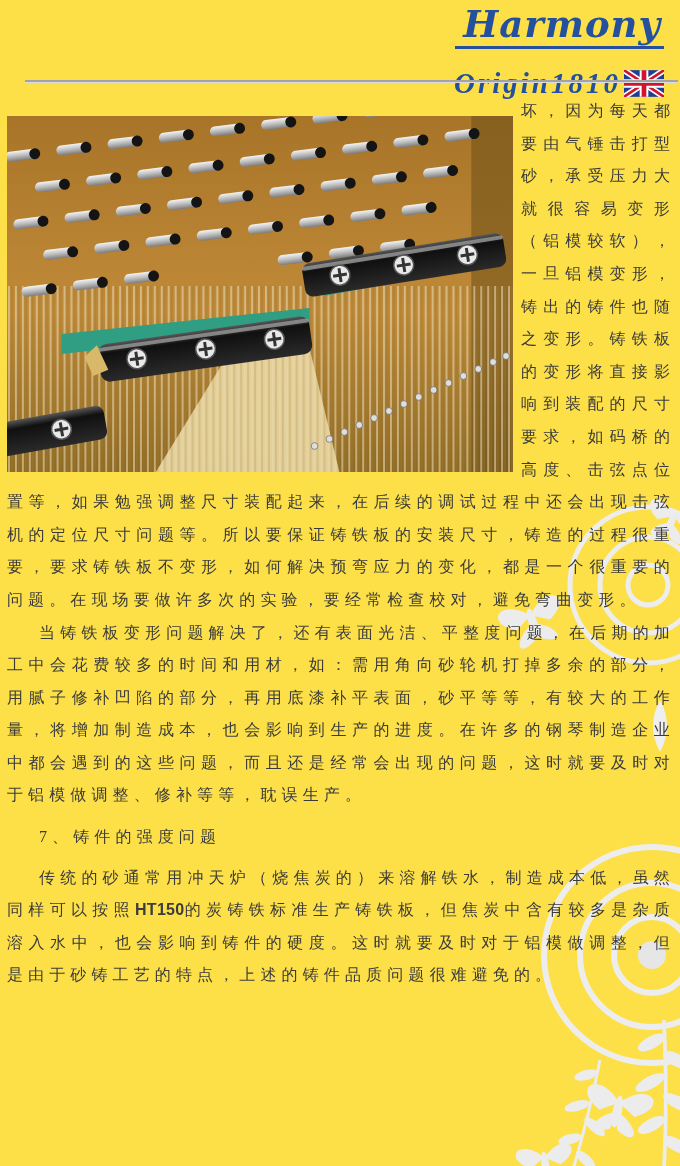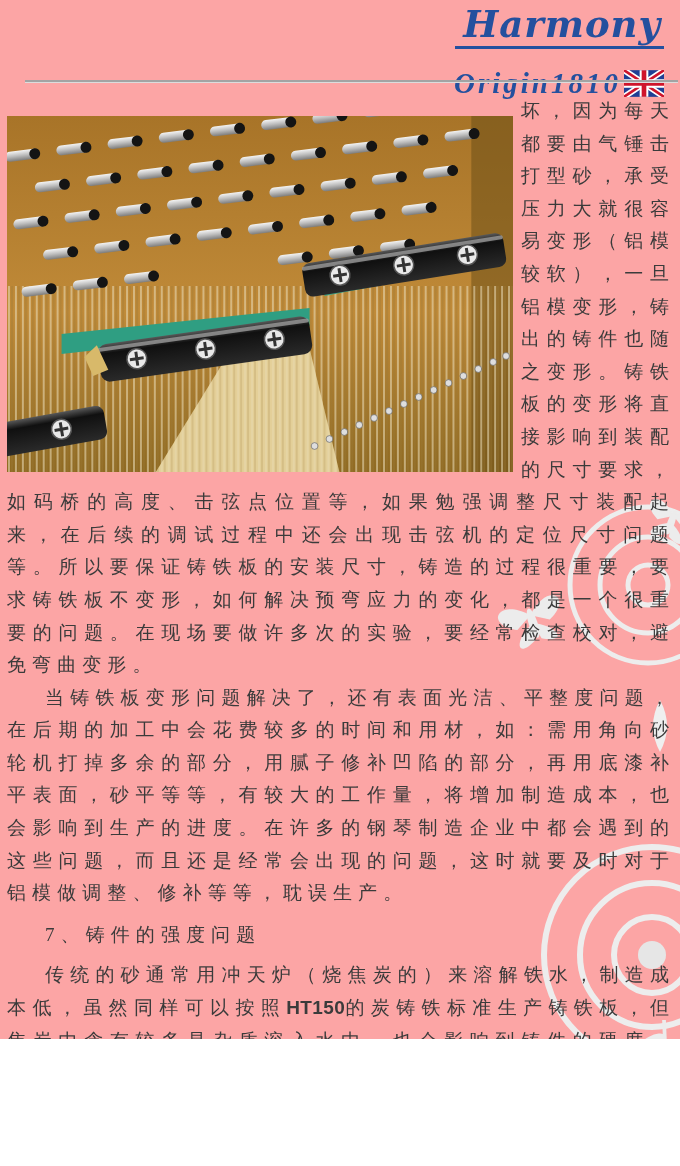--- a/index.html
+++ b/index.html
@@ -1,33 +1,33 @@
 <!DOCTYPE html>
 <html><head>
 <meta charset="utf-8">
 <style>
   html,body{margin:0;padding:0;background:#ffffff;}
-  .page{position:relative;width:680px;height:1039px;background:#fca5a5;overflow:hidden;
+  .page{position:relative;width:680px;height:1166px;background:#fde047;overflow:hidden;
         font-family:"Liberation Serif","DejaVu Serif",serif;color:#3b3b3b;}
   
   .wm{position:absolute;top:0;left:0;width:680px;height:1166px;z-index:0;pointer-events:none;}
   
   .logo{position:absolute;top:6px;right:16px;z-index:2;color:#24509e;text-align:right;}
   .brand{display:inline-block;font-family:"DejaVu Serif",serif;font-style:italic;font-weight:bold;
          font-size:37px;line-height:1.02;letter-spacing:1px;border-bottom:3px solid #24509e;
          padding:0 3px 2px 8px;}
   .sub{display:flex;align-items:center;justify-content:flex-end;gap:3px;
        font-style:italic;font-size:29px;letter-spacing:3px;margin-top:18px;font-weight:bold;}
   .flag{width:40px;height:27px;display:block;}
   .divider{position:absolute;top:80px;left:25px;right:2px;height:2px;background:#a3a3a3;
            border-bottom:1px solid #dcdcdc;z-index:2;}
   
   .content{position:absolute;top:95px;left:7px;right:5px;z-index:1;}
   .photo{float:left;width:506px;height:356px;margin:21px 8px 8px 0;display:block;}
-  p.body{margin:0;font-size:19px;line-height:32.6px;letter-spacing:0.32em;
+  p.body{margin:0;font-size:16px;line-height:32.6px;letter-spacing:0.32em;
          text-align:justify;text-justify:inter-character;}
   p.hgap{margin:9px 0 8px 0;}
   .indent{text-indent:2em;}
   .latin{font-family:"Liberation Sans","DejaVu Sans",sans-serif;letter-spacing:0.02em;font-weight:700;}
 </style>
 </head>
 <body>
 
 <div class="page">
 

